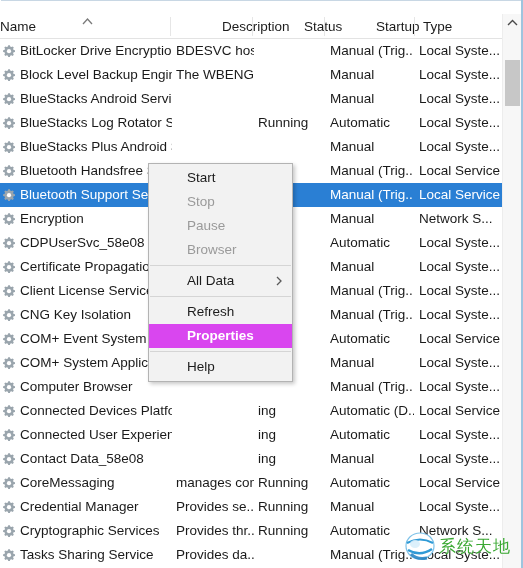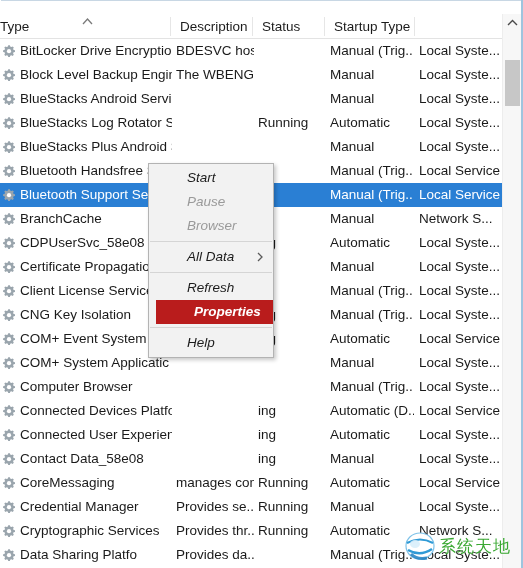--- a/index.html
+++ b/index.html
@@ -40,20 +40,21 @@
     border-bottom: 1px solid #e3e3e3;
   }
   .hdr {
     position: absolute; top: 0; height: 25px;
     line-height: 25px;
     font-size: 13.5px;
     color: #1c1c1c;
     white-space: nowrap;
     overflow: hidden;
     padding-left: 4px;
+    margin-left: 42px;
   }
   .hdr-sep {
     position: absolute; top: 3px; width: 1px; height: 19px;
     background: #e6e6e6;
   }
   .sort-chevron {
     position: absolute; top: 3px; left: 82px;
     width: 11px; height: 9px;
   }
   .sort-chevron svg { display: block; }
@@ -110,43 +111,41 @@
   .vscroll-thumb {
     position: absolute; left: 2px; top: 46px;
     width: 15px; height: 46px;
     background: #c7c7c7;
   }
 
   
   .ctxmenu {
     position: absolute;
     left: 148px; top: 163px;
-    width: 126px;
+    width: 145px;
     background: #f2f2f2;
     border: 1px solid #b3b3b3;
     box-shadow: 2px 2px 4px rgba(0,0,0,0.22);
     padding: 2px 0 2px 0;
     z-index: 30;
-    font-style: italic;
   }
   .mi {
     position: relative;
     height: 24px;
     line-height: 24px;
     font-size: 13.5px;
     color: #1c1c1c;
     padding-left: 38px;
     white-space: nowrap;
   }
   .mi.disabled { color: #9a9a9a; }
   .mi.hl {
-    background: #b91c1c;
+    background: #d946ef;
     color: #ffffff;
     font-weight: bold;
-    margin-left: 7px;
   }
   .mi-arrow {
     position: absolute; right: 9px; top: 7px;
     width: 8px; height: 10px;
   }
   .mi-arrow svg { display: block; }
   .msep {
     height: 1px;
     margin: 3px 1px 3px 1px;
     background: #d5d5d5;
@@ -185,21 +184,21 @@
 </head>
 <body>
 
 <div id="app">
 
   <div class="frame-top"></div>
   <div class="frame-left"></div>
   <div class="frame-right"></div>
 
   <div class="header-row" id="header-row">
-      <div class="hdr" style="left: 0px; width: 176px; margin-left: -4px;"><span>Type</span></div>
+      <div class="hdr" style="left: 0px; width: 176px; margin-left: -4px;"><span>Name</span></div>
       <div class="sort-chevron">
         <svg width="11" height="9" viewBox="0 0 11 9">
           <path d="M1 7 L5.5 2 L10 7" stroke="#7a7a7a" stroke-width="1.3" fill="none"></path>
         </svg>
       </div>
       <div class="hdr" style="left: 176px; width: 82px;"><span>Description</span></div>
       <div class="hdr-sep" style="left: 170px;"></div>
       <div class="hdr" style="left: 258px; width: 72px;"><span>Status</span></div>
       <div class="hdr-sep" style="left: 252px;"></div>
       <div class="hdr" style="left: 330px; width: 90px;"><span>Startup Type</span></div>
@@ -299,21 +298,21 @@
         <div class="cell c-start">Manual (Trig...</div>
         <div class="cell c-logon">Local Service</div>
       </div>
       <div class="row">
         <div class="svc-icon">
           <svg width="14" height="14" viewBox="0 0 14 14">
             <path d="M6.2 1.2 L7.9 1.2 L8.2 2.6 L9.4 3.1 L10.6 2.4 L11.8 3.6 L11.1 4.8 L11.6 6 L13 6.3 L13 8 L11.6 8.3 L11.1 9.5 L11.8 10.7 L10.6 11.9 L9.4 11.2 L8.2 11.7 L7.9 13.1 L6.2 13.1 L5.9 11.7 L4.7 11.2 L3.5 11.9 L2.3 10.7 L3 9.5 L2.5 8.3 L1.1 8 L1.1 6.3 L2.5 6 L3 4.8 L2.3 3.6 L3.5 2.4 L4.7 3.1 L5.9 2.6 Z" fill="#9aa5ad"></path>
             <circle cx="7" cy="7.15" r="2.1" fill="#ffffff"></circle>
           </svg>
         </div>
-        <div class="cell c-name">BranchCache</div>
+        <div class="cell c-name">Encryption</div>
         <div class="cell c-desc"></div>
         <div class="cell c-status"></div>
         <div class="cell c-start">Manual</div>
         <div class="cell c-logon">Network S...</div>
       </div>
       <div class="row">
         <div class="svc-icon">
           <svg width="14" height="14" viewBox="0 0 14 14">
             <path d="M6.2 1.2 L7.9 1.2 L8.2 2.6 L9.4 3.1 L10.6 2.4 L11.8 3.6 L11.1 4.8 L11.6 6 L13 6.3 L13 8 L11.6 8.3 L11.1 9.5 L11.8 10.7 L10.6 11.9 L9.4 11.2 L8.2 11.7 L7.9 13.1 L6.2 13.1 L5.9 11.7 L4.7 11.2 L3.5 11.9 L2.3 10.7 L3 9.5 L2.5 8.3 L1.1 8 L1.1 6.3 L2.5 6 L3 4.8 L2.3 3.6 L3.5 2.4 L4.7 3.1 L5.9 2.6 Z" fill="#9aa5ad"></path>
             <circle cx="7" cy="7.15" r="2.1" fill="#ffffff"></circle>
@@ -481,21 +480,21 @@
         <div class="cell c-start">Automatic</div>
         <div class="cell c-logon">Network S...</div>
       </div>
       <div class="row">
         <div class="svc-icon">
           <svg width="14" height="14" viewBox="0 0 14 14">
             <path d="M6.2 1.2 L7.9 1.2 L8.2 2.6 L9.4 3.1 L10.6 2.4 L11.8 3.6 L11.1 4.8 L11.6 6 L13 6.3 L13 8 L11.6 8.3 L11.1 9.5 L11.8 10.7 L10.6 11.9 L9.4 11.2 L8.2 11.7 L7.9 13.1 L6.2 13.1 L5.9 11.7 L4.7 11.2 L3.5 11.9 L2.3 10.7 L3 9.5 L2.5 8.3 L1.1 8 L1.1 6.3 L2.5 6 L3 4.8 L2.3 3.6 L3.5 2.4 L4.7 3.1 L5.9 2.6 Z" fill="#9aa5ad"></path>
             <circle cx="7" cy="7.15" r="2.1" fill="#ffffff"></circle>
           </svg>
         </div>
-        <div class="cell c-name">Data Sharing Platfo</div>
+        <div class="cell c-name">Tasks Sharing Service</div>
         <div class="cell c-desc">Provides da...</div>
         <div class="cell c-status"></div>
         <div class="cell c-start">Manual (Trig...</div>
         <div class="cell c-logon">Local Syste...</div>
       </div>
       <div class="row">
         <div class="cell c-name">DataCollectionPublishingSe...</div>
         <div class="cell c-desc">The DCP (D...</div>
         <div class="cell c-status"></div>
         <div class="cell c-start">Manual (Trig...</div>
@@ -508,20 +507,21 @@
     <div class="vscroll-up">
       <svg width="11" height="8" viewBox="0 0 11 8">
         <path d="M1 6 L5.5 1.5 L10 6" stroke="#4a4a4a" stroke-width="1.4" fill="none"></path>
       </svg>
     </div>
     <div class="vscroll-thumb"></div>
   </div>
 
   <div class="ctxmenu" id="ctxmenu">
       <div class="mi"><span>Start</span></div>
+      <div class="mi disabled"><span>Stop</span></div>
       <div class="mi disabled"><span>Pause</span></div>
       <div class="mi disabled"><span>Browser</span></div>
       <div class="msep"></div>
       <div class="mi"><span>All Data</span><span class="mi-arrow">
           <svg width="8" height="10" viewBox="0 0 8 10">
             <path d="M2 1 L6 5 L2 9" stroke="#5a5a5a" stroke-width="1.3" fill="none"></path>
           </svg>
         </span></div>
       <div class="msep"></div>
       <div class="mi"><span>Refresh</span></div>

